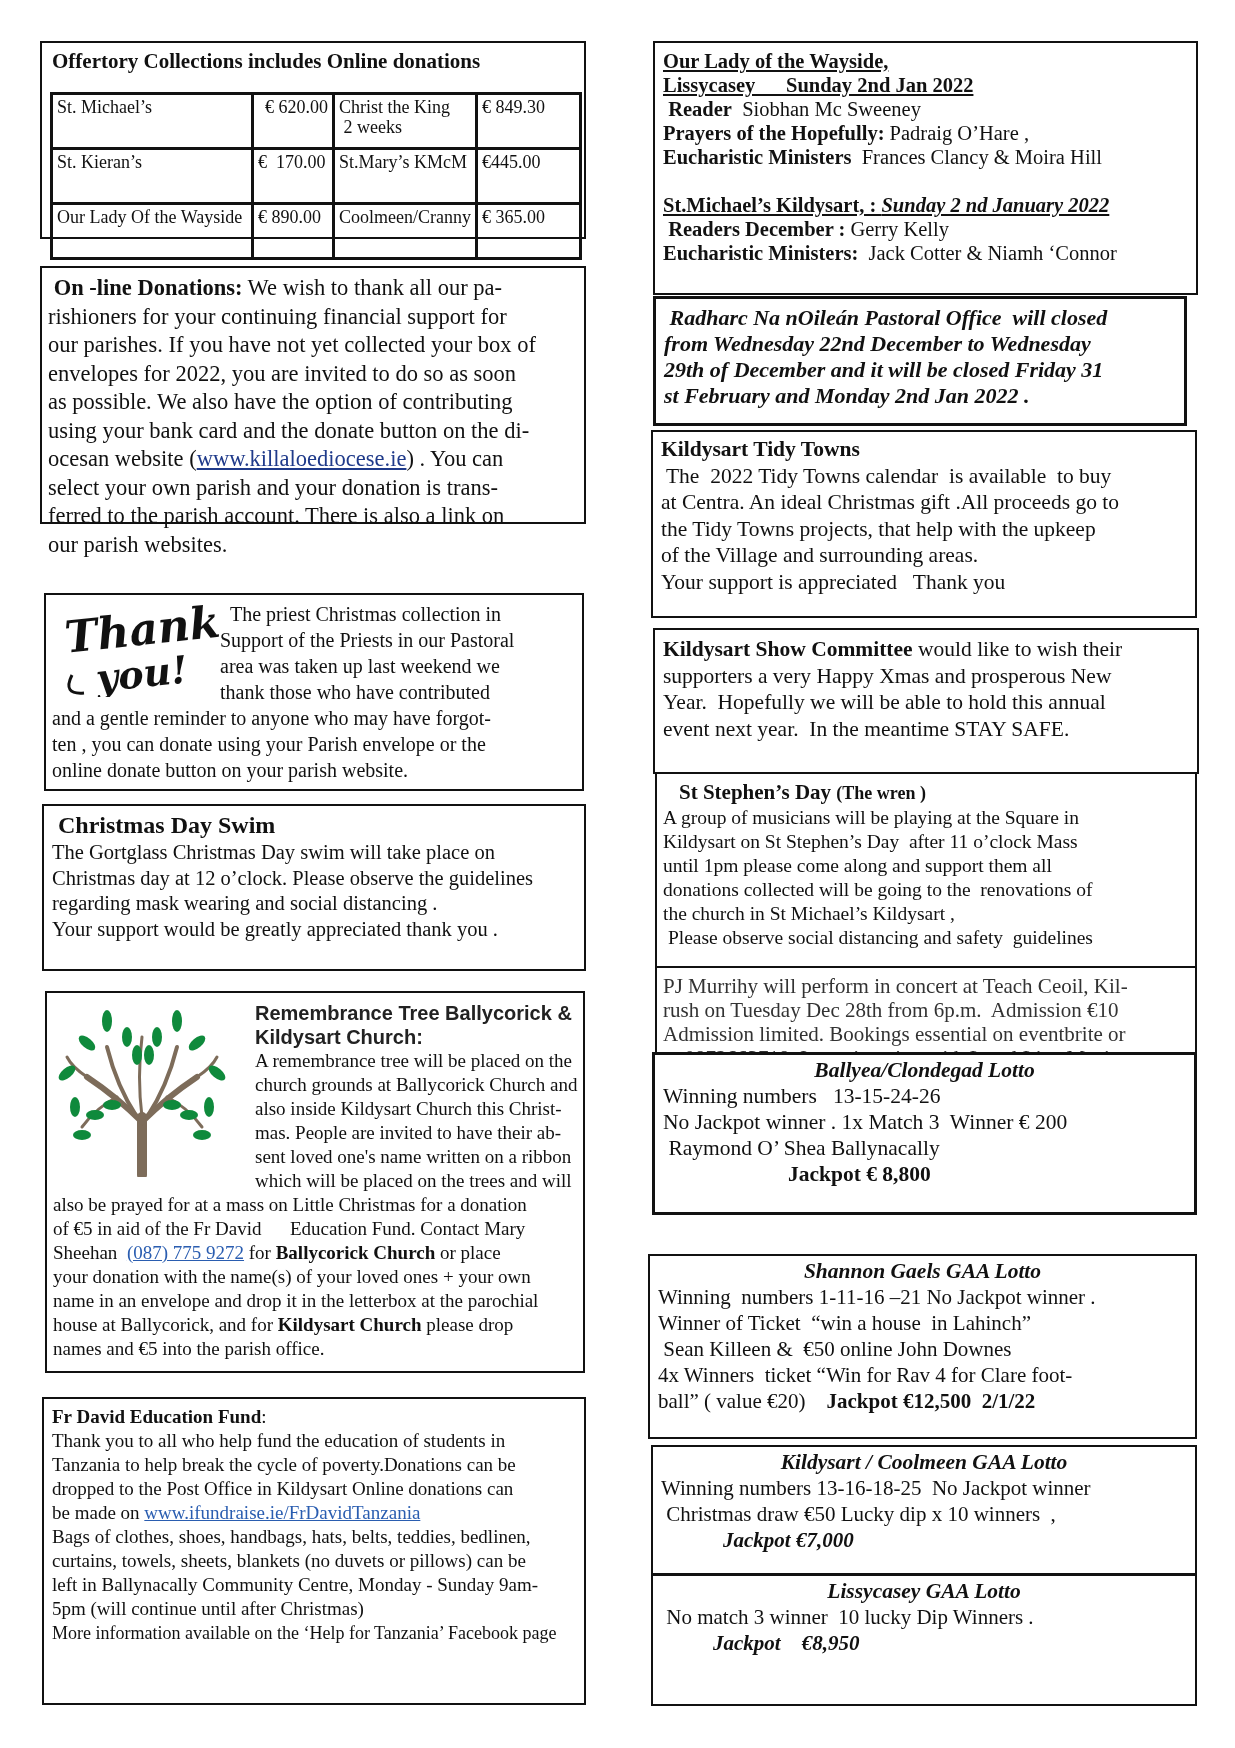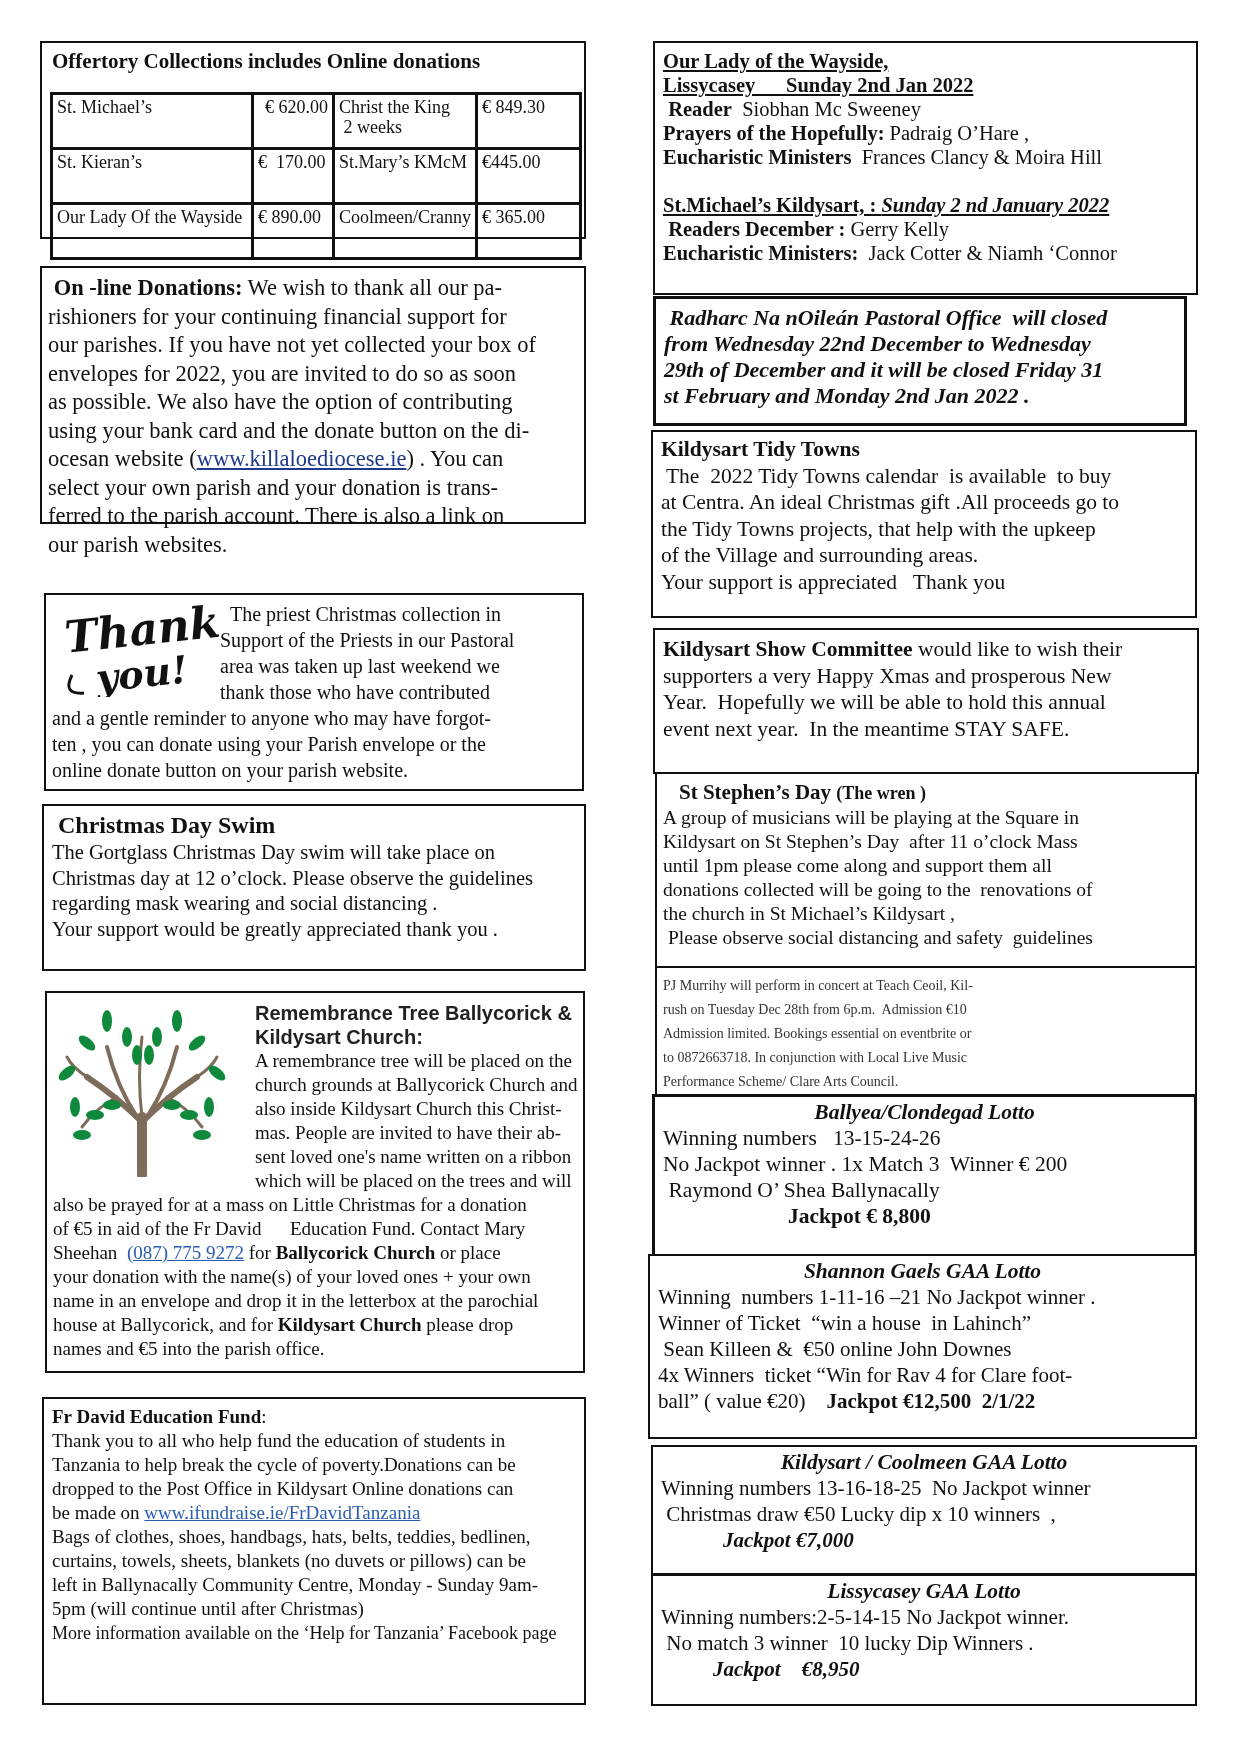--- a/index.html
+++ b/index.html
@@ -44,22 +44,22 @@
   #frdavid .small { font-size:18px; }
 
   
   #lady { left:653px; top:41px; width:545px; height:254px; padding:6px 8px; font-size:20.5px; line-height:24px; }
   #lady .bi { font-weight:bold; }
   #office { left:653px; top:296px; width:534px; height:130px; padding:6px 8px; font-size:22px; line-height:26px; font-weight:bold; font-style:italic; }
   #tidy { left:651px; top:430px; width:546px; height:188px; padding:4px 8px; font-size:21.5px; line-height:26.5px; }
   #show { left:653px; top:628px; width:546px; height:146px; padding:6px 8px; font-size:21.5px; line-height:26.5px; }
   #stephen { left:655px; top:772px; width:542px; height:196px; padding:6px 6px; font-size:19.5px; line-height:24px; }
   #stephen h3 { margin:0 0 0 16px; font-size:21px; line-height:25px; font-weight:bold; }
-  #murrihy { left:655px; top:966px; width:542px; height:140px; padding:6px 6px; font-size:14px; line-height:24px; }
-  #ballyea { left:652px; top:1094px; width:545px; height:163px; padding:2px 8px; font-size:21.5px; line-height:26px; border-width:3px; }
+  #murrihy { left:655px; top:966px; width:542px; height:140px; padding:6px 6px; font-size:21px; line-height:24px; }
+  #ballyea { left:652px; top:1052px; width:545px; height:163px; padding:2px 8px; font-size:21.5px; line-height:26px; border-width:3px; }
   #shannon { left:648px; top:1254px; width:549px; height:185px; padding:2px 8px; font-size:21px; line-height:26px; }
   #kildysart { left:651px; top:1445px; width:546px; height:130px; padding:2px 8px; font-size:21px; line-height:26px; }
   #lissy { left:651px; top:1574px; width:546px; height:132px; padding:2px 8px; font-size:21px; line-height:26px; }
   .lotto-title { font-weight:bold; font-style:italic; text-align:center; font-size:21.5px; }
   .jack { font-weight:bold; }
 </style>
 </head>
 <body>
 
 <section class="box" id="offertory">
@@ -269,16 +269,15 @@
 
 <section class="box" id="kildysart">
   <p class="lotto-title">Kildysart / Coolmeen GAA Lotto</p>
   <p style="white-space:pre">Winning numbers 13-16-18-25  No Jackpot winner</p>
   <p style="white-space:pre"> Christmas draw €50 Lucky dip x 10 winners  ,</p>
   <p class="jack" style="padding-left:62px;font-style:italic">Jackpot €7,000</p>
 </section>
 
 <section class="box" id="lissy">
   <p class="lotto-title">Lissycasey GAA Lotto</p>
-  <p>Winning numbers:2-5-14-15 No Jackpot winner.</p>
   <p style="white-space:pre"> No match 3 winner  10 lucky Dip Winners .</p>
   <p class="jack" style="padding-left:52px;font-style:italic;white-space:pre">Jackpot    €8,950</p>
 </section>
 
 </body></html>

